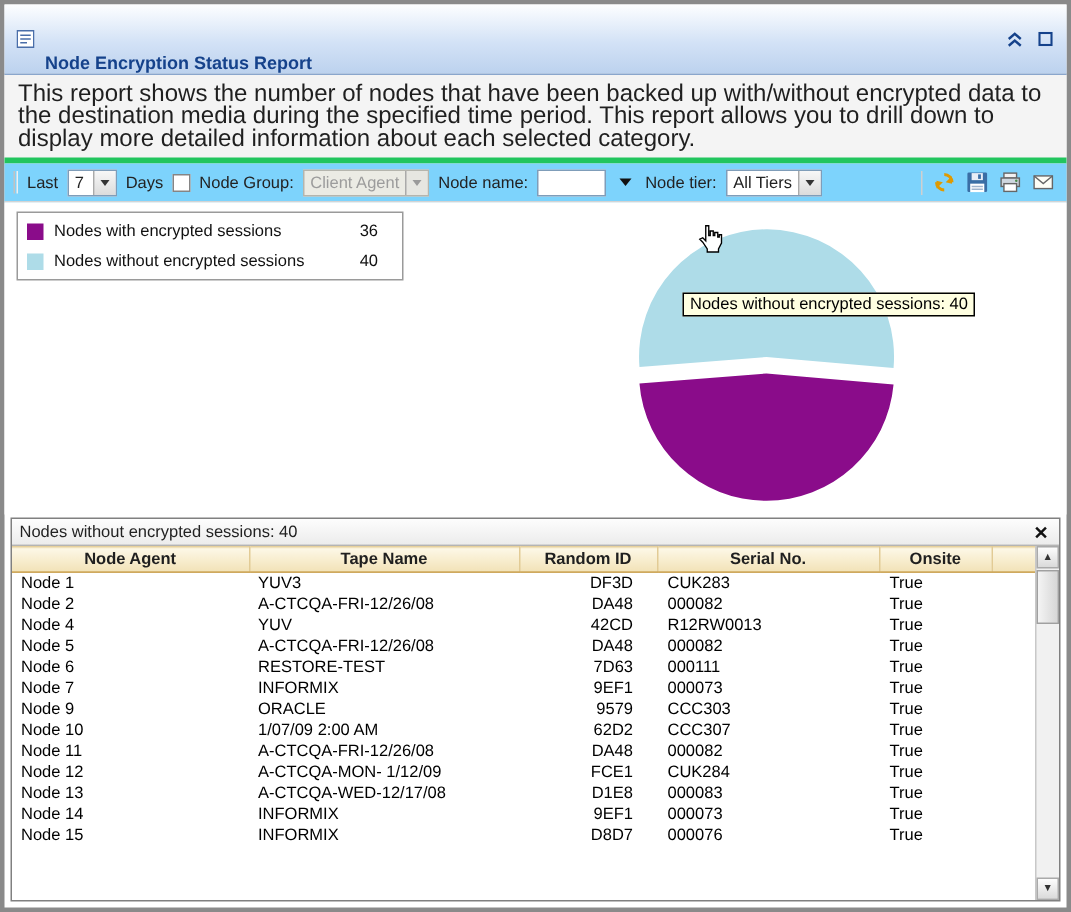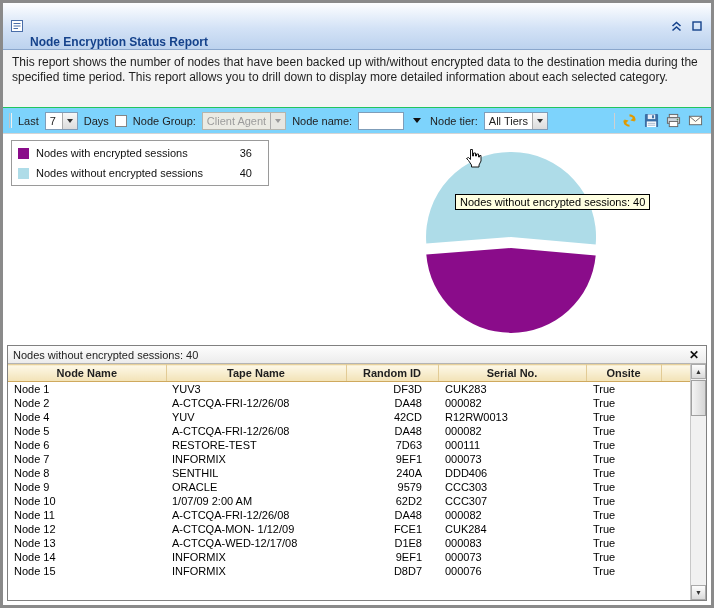--- a/index.html
+++ b/index.html
@@ -8,22 +8,22 @@
   .widget { width:714px; height:608px; border:3px solid #8a8a8a; background:#ffffff;
             display:flex; flex-direction:column; }
 
   
   .titlebar { flex:0 0 22px; display:flex; align-items:center; gap:5px; padding:0 6px;
               background:linear-gradient(#fdfeff,#d3e2f6 55%,#bcd2ee); border-bottom:1px solid #8aa6cc; }
   .title { flex:1; font-size:12px; font-weight:bold; color:#15428b;margin-top:32px; }
   .tb-btn { width:16px; height:16px; display:flex; align-items:center; justify-content:center; }
 
   
-  .description { flex:0 0 58px; padding:5px 9px; font-size:12px; line-height:15px;
-                 color:#1f1f1f; background:#f4f4f4; border-bottom:1px solid #22c55e; }
+  .description { flex:0 0 58px; padding:5px 9px; font-size:16px; line-height:15px;
+                 color:#1f1f1f; background:#f4f4f4; border-bottom:4px solid #22c55e; }
 
   
   .toolbar { flex:0 0 26px; display:flex; align-items:center; gap:6px; padding:0 6px;
              background:#7dd3fc; border-bottom:1px solid #d4d4d4; font-size:11px; color:#222; }
   .tb-grip { width:3px; height:15px; border-left:1px solid #c2c2c2; border-right:1px solid #efefef; }
   .combo { display:inline-flex; align-items:center; height:18px; border:1px solid #7f9db9; background:#fff; }
   .combo-val { padding:0 4px; min-width:16px; font-size:11px; }
   .combo-btn { width:15px; height:100%; background:linear-gradient(#f7f7f7,#dcdcdc);
                border-left:1px solid #aaa; display:flex; align-items:center; justify-content:center; }
   .tri { width:0; height:0; border-left:3.5px solid transparent; border-right:3.5px solid transparent;
@@ -214,21 +214,21 @@
         <colgroup>
           <col style="width:158px">
             <col style="width:180px">
             <col style="width:92px">
           <col style="width:148px">
             <col style="width:75px">
             <col>
         </colgroup>
         <thead>
           <tr>
-            <th>Node Name</th>
+            <th>Node Agent</th>
             <th>Tape Name</th>
             <th>Random ID</th>
             <th>Serial No.</th>
             <th>Onsite</th>
             <th></th>
           </tr>
         </thead>
         <tbody>
             <tr>
               <td class="c0">Node 1</td>
@@ -268,28 +268,20 @@
               <td class="c2">7D63</td>
               <td class="c3">000111</td>
               <td class="c4">True</td>
               <td class="c5"></td>
             </tr>
             <tr>
               <td class="c0">Node 7</td>
               <td class="c1">INFORMIX</td>
               <td class="c2">9EF1</td>
               <td class="c3">000073</td>
-              <td class="c4">True</td>
-              <td class="c5"></td>
-            </tr>
-            <tr>
-              <td class="c0">Node 8</td>
-              <td class="c1">SENTHIL</td>
-              <td class="c2">240A</td>
-              <td class="c3">DDD406</td>
               <td class="c4">True</td>
               <td class="c5"></td>
             </tr>
             <tr>
               <td class="c0">Node 9</td>
               <td class="c1">ORACLE</td>
               <td class="c2">9579</td>
               <td class="c3">CCC303</td>
               <td class="c4">True</td>
               <td class="c5"></td>

